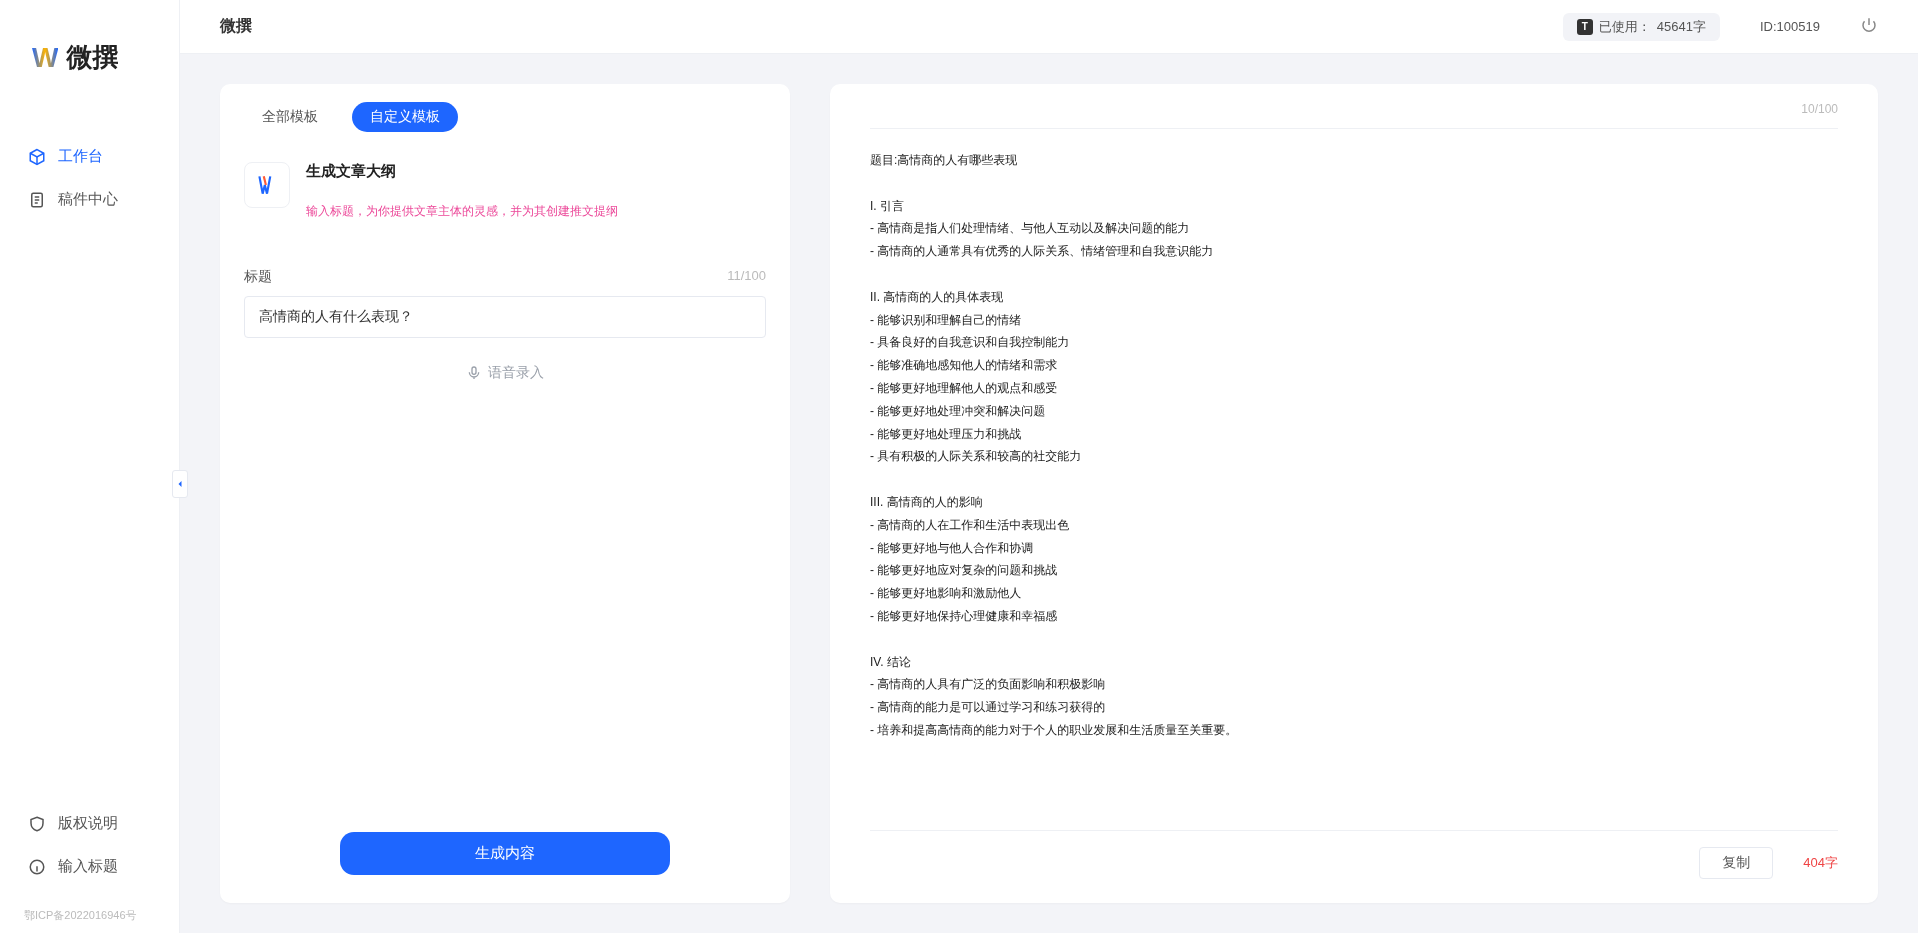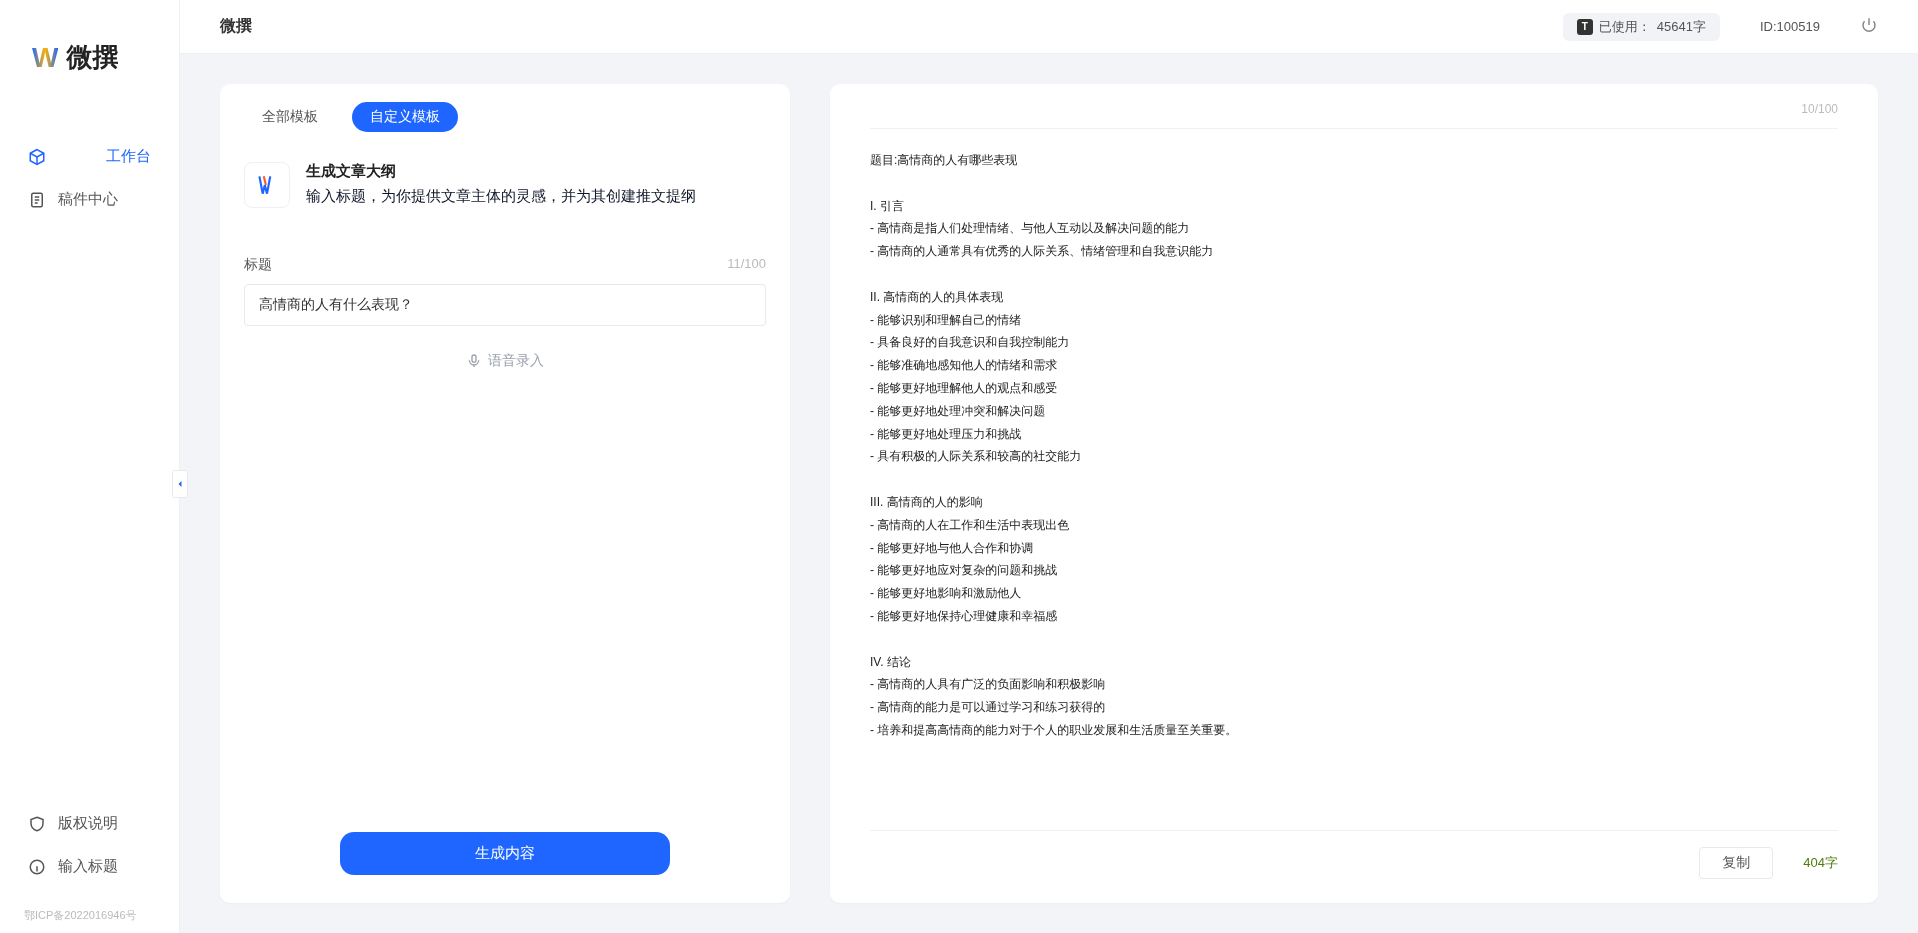--- a/index.html
+++ b/index.html
@@ -43,21 +43,21 @@
   .nav { padding-top: 30px; flex: 1; }
   .nav-item {
     display: flex;
     align-items: center;
     gap: 12px;
     padding: 12px 28px;
     font-size: 15px;
     color: #555;
     cursor: pointer;
   }
-  .nav-item.active { color: #1e66ff; justify-content: space-between; }
+  .nav-item.active { color: #1e66ff; }
   .nav-item .nav-icon { width: 18px; height: 18px; display:flex; align-items:center; justify-content:center; }
   .sidebar-bottom { padding-bottom: 20px; }
   .sidebar-footer {
     font-size: 11px;
     color: #bbb;
     padding: 0 24px 10px;
   }
   .collapse-handle {
     position: absolute;
     left: 172px;
@@ -143,21 +143,21 @@
     padding: 8px 0;
   }
   .template-thumb {
     width: 46px; height: 46px;
     border: 1px solid #eef0f4;
     border-radius: 8px;
     display:flex;align-items:center;justify-content:center;
     font-size: 22px;
   }
   .template-title { font-size: 15px; font-weight: 600; color:#222; }
-  .template-desc { font-size: 15px; color: #0f172a; margin-top: 6px; }
+  .template-desc { font-size: 12px; color: #ec4899; margin-top: 22px; }
   .field-block { margin: 40px 24px 0; }
   .field-label-row { display:flex; justify-content:space-between; font-size:14px; color:#555; margin-bottom:10px; }
   .field-count { color:#bbb; font-size:13px; }
   .text-input {
     width: 100%;
     padding: 12px 14px;
     border: 1px solid #e6e9f0;
     border-radius: 4px;
     font-size: 14px;
     color: #333;
@@ -224,21 +224,21 @@
   }
   .copy-btn {
     border:1px solid #e6e9f0;
     border-radius:4px;
     padding:6px 22px;
     font-size:14px;
     color:#555;
     cursor:pointer;
     background:#fff;
   }
-  .char-count { font-size:13px; color:#4d7c0f; }
+  .char-count { font-size:13px; color:#ef4444; }
 </style>
 </head>
 <body>
 
 <div class="sidebar">
   <div class="logo">
     <span class="logo-mark">W</span>
     <span>微撰</span>
   </div>
   <div class="nav">

